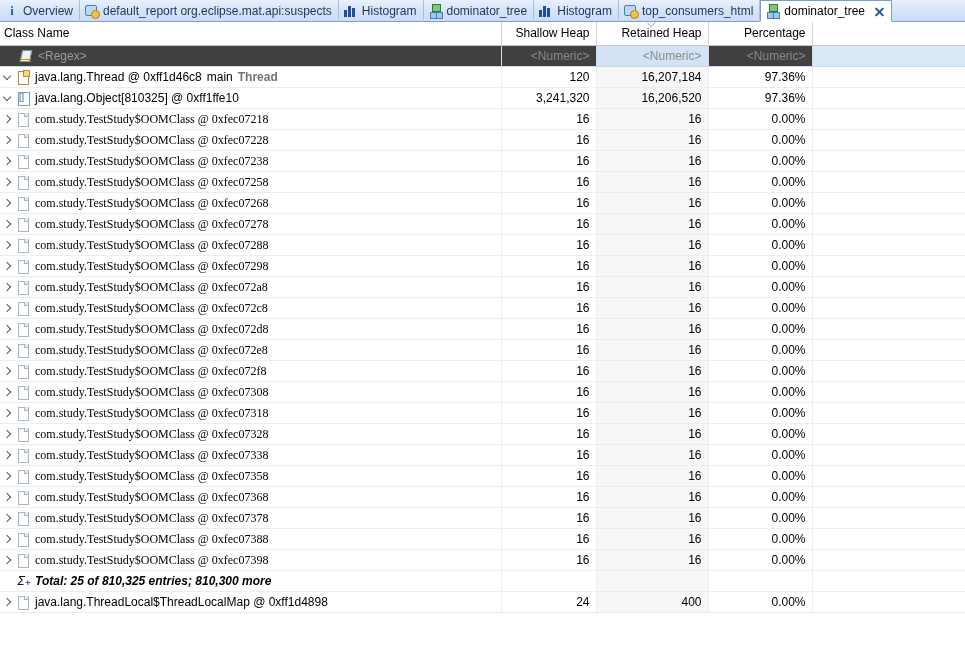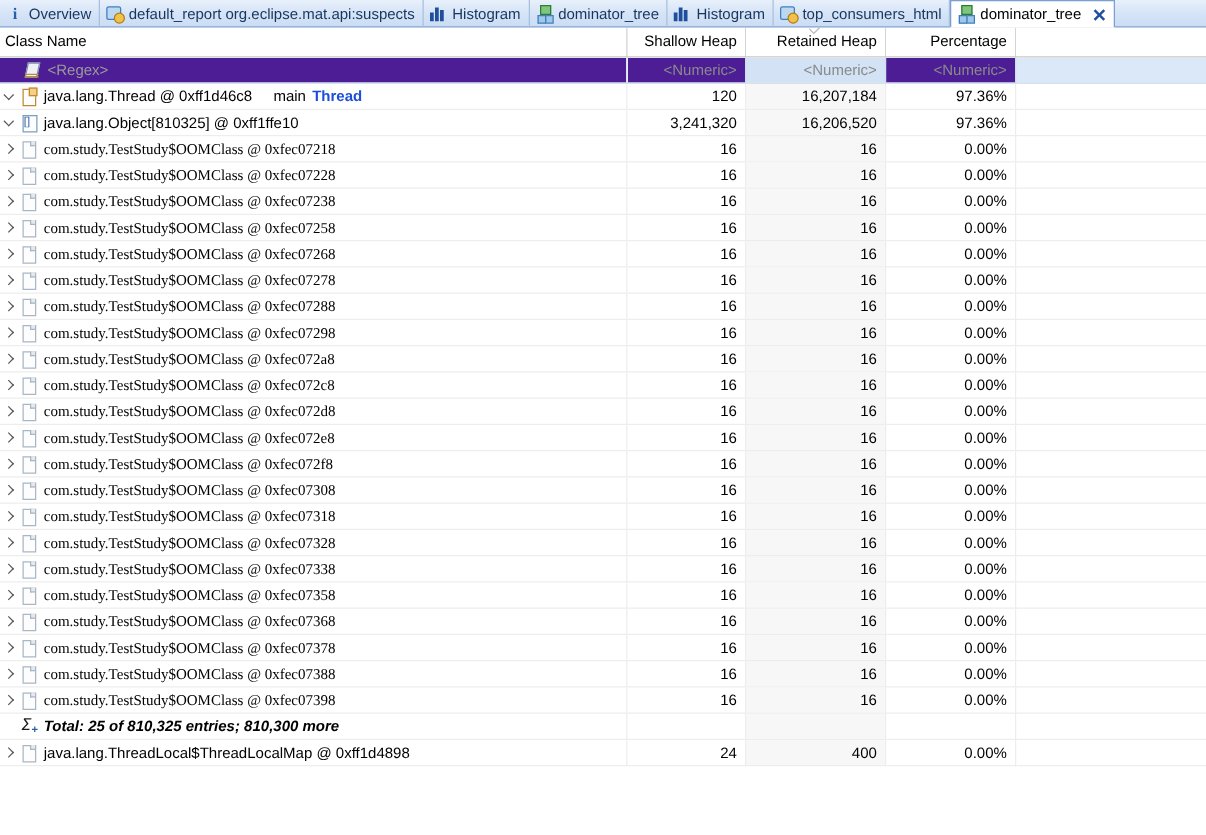--- a/index.html
+++ b/index.html
@@ -179,21 +179,21 @@
     overflow: hidden;
     vertical-align: middle;
     text-align: right;
     background: #ffffff;
   }
   tbody td.name { text-align: left; padding-left: 0; }
   tbody td.pad { border-right: none; }
   tbody td.rh { background: #f7f7f7; }
 
   tr.filter td {
-    background: #4c1d95;
+    background: #404040;
     color: #8a8a8a;
     font-style: normal;
     height: 20px;
     border-bottom: 1px solid #c9d8ec;
     border-right: 1px solid #cddcee;
   }
   tr.filter td.rh { background: #d3e2f5; }
   tr.filter td.pad { background: #dbe8f8; border-right: none; }
 
   .namecell {
@@ -310,22 +310,22 @@
   }
   .ico-regex::after {
     content: "";
     position: absolute; left: 2px; top: 11px;
     width: 11px; height: 1px;
     background: #c08b2e;
     box-shadow: 0 2px 0 0 #c08b2e;
   }
 
   .label { line-height: 20px; }
-  .lbl-thread { color: #1d4ed8; font-weight: bold; margin-left: 5px; }
-  .lbl-main { margin-left: 17px; }
+  .lbl-thread { color: #737373; font-weight: bold; margin-left: 5px; }
+  .lbl-main { margin-left: 5px; }
   .bold { font-weight: bold; }
   .ph { color: #9a9a9a; }
 
   .ind1 { padding-left: 8px; }
   .ind2 { padding-left: 26px; }
   .ind3 { padding-left: 44px; font-family: Liberation Serif, serif; }
   .ind-total { padding-left: 44px; font-style: italic; }
 </style>
 </head>
 <body>

